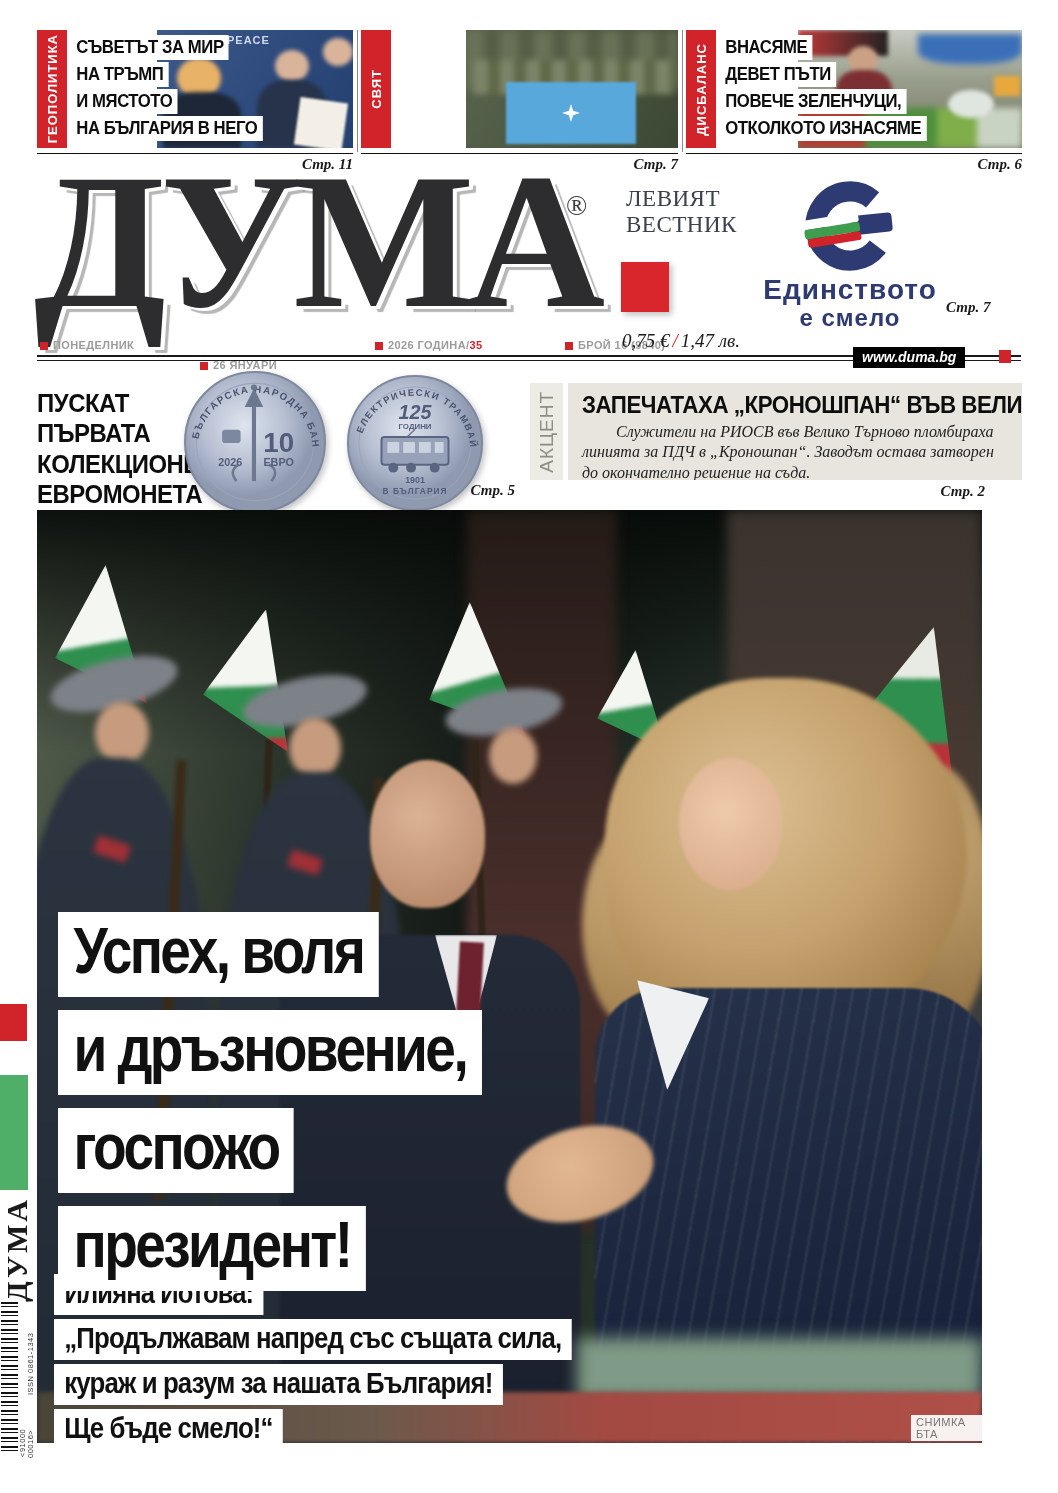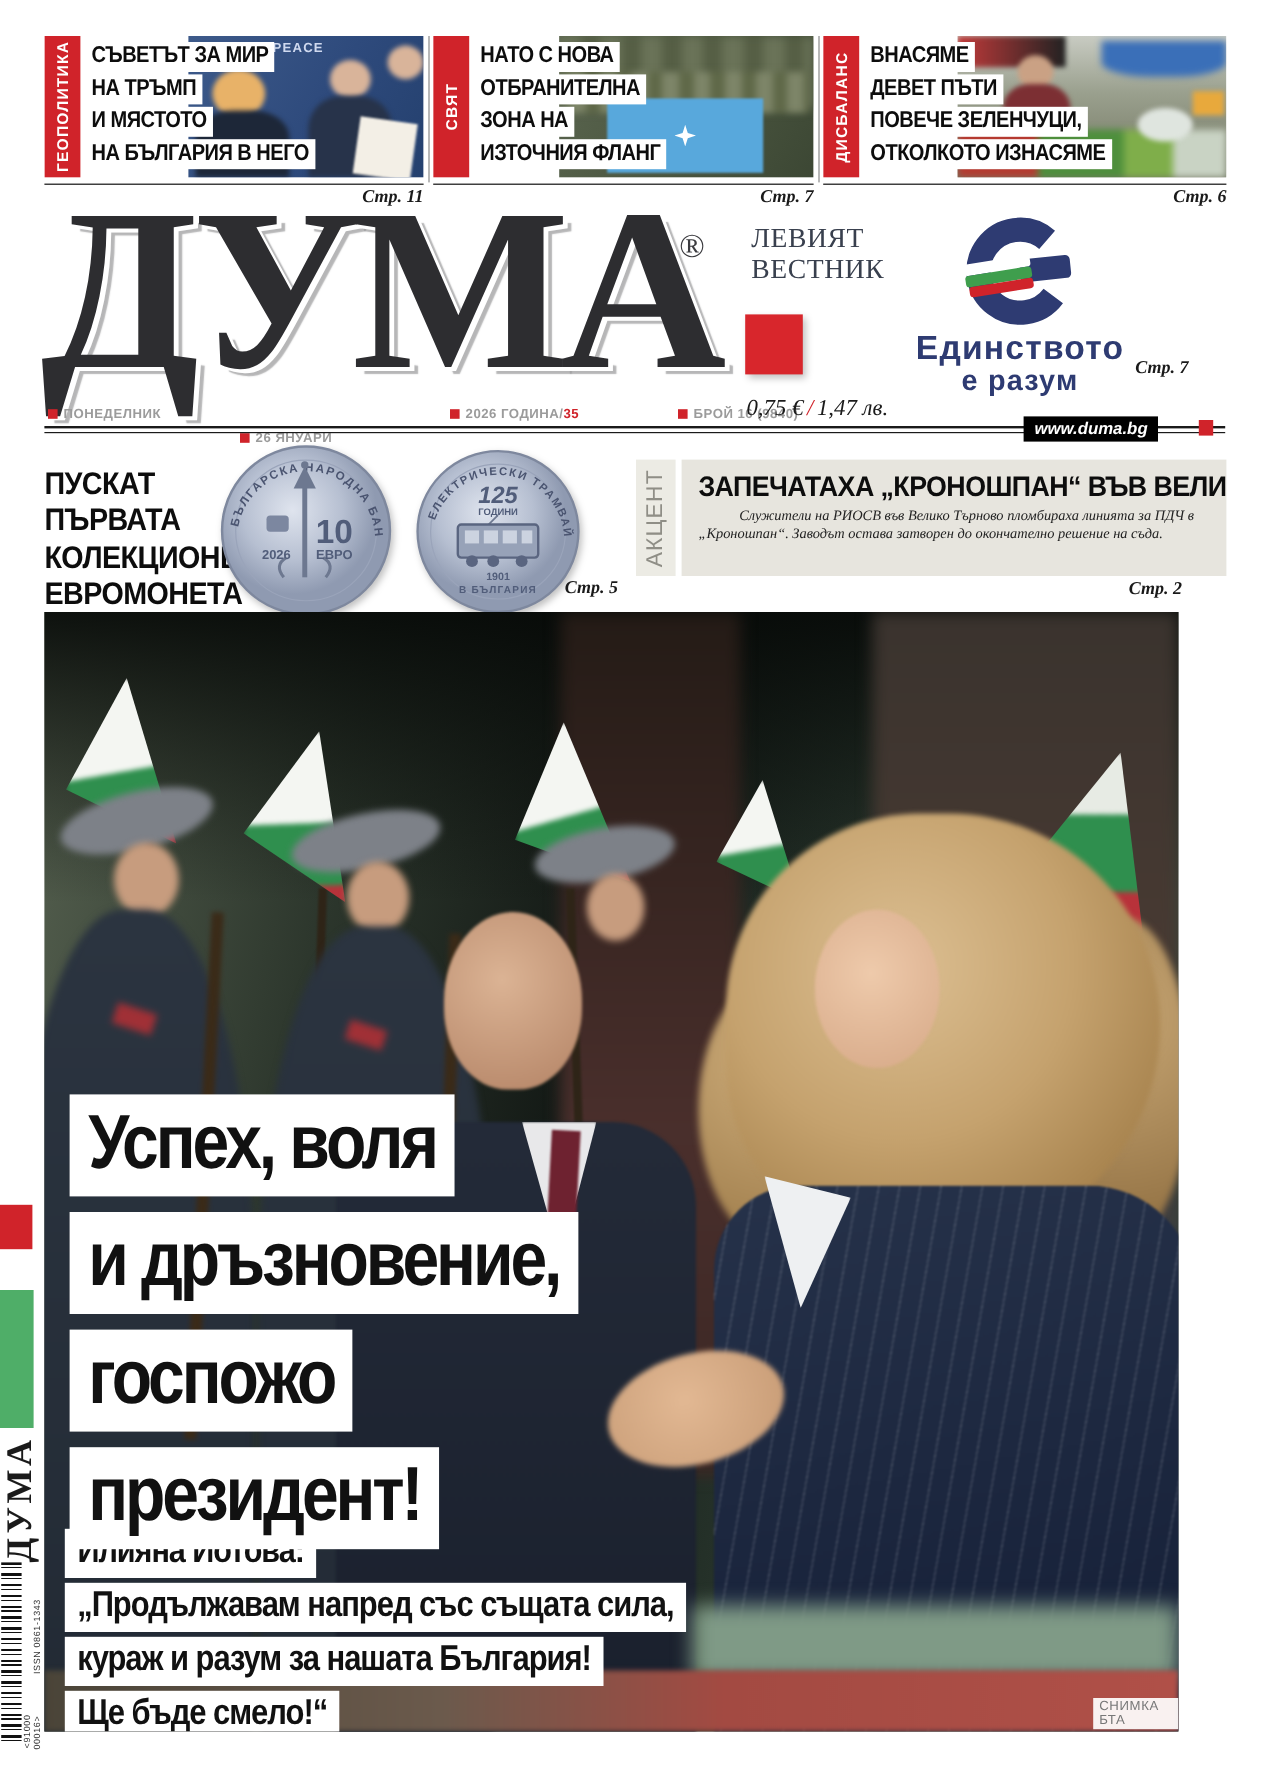--- a/index.html
+++ b/index.html
@@ -38,21 +38,21 @@
   .www-sq{left:999px;top:350px;width:12px;height:13px;background:#d0232a;z-index:5;}
   
   .euro-head{left:37px;top:388px;font-weight:bold;font-size:26px;line-height:1.17;color:#0d0d0d;letter-spacing:-0.5px;transform:scaleX(0.92);transform-origin:left top;}
   .coin{filter:drop-shadow(2px 3px 3px rgba(0,0,0,0.25));}
   .str5{left:455px;top:482px;width:60px;text-align:right;}
   
   .ak-label{left:530px;top:383px;width:33px;height:97px;background:#ecebe4;display:flex;align-items:center;justify-content:center;}
   .ak-label span{writing-mode:vertical-rl;transform:rotate(180deg);color:#8f8e86;font-size:19px;letter-spacing:1px;}
   .ak-box{left:568px;top:383px;width:454px;height:97px;background:#e7e5de;overflow:hidden;}
   .ak-head{font-weight:bold;font-size:23.5px;color:#0d0d0d;letter-spacing:-0.5px;margin:9px 14px 3px;transform:scaleX(0.95);transform-origin:left top;white-space:nowrap;}
-  .ak-body{font-family:"Liberation Serif",serif;font-style:italic;font-size:12px;line-height:1.28;color:#222;margin:0 14px;text-indent:34px;}
+  .ak-body{font-family:"Liberation Serif",serif;font-style:italic;font-size:16px;line-height:1.28;color:#222;margin:0 14px;text-indent:34px;}
   .str2{left:925px;top:483px;width:60px;text-align:right;}
   
   .photo{left:37px;top:510px;width:945px;height:933px;overflow:hidden;background:
     linear-gradient(180deg,rgba(6,9,7,0.9) 0%,rgba(6,9,7,0) 26%),
     linear-gradient(100deg,#55604f 0%,#2c362c 25%,#141a16 45%,#243028 62%,#3c4a3e 82%,#2f3a31 100%);}
   .ph{position:absolute;}
   .wall{left:690px;top:0;width:255px;height:933px;background:linear-gradient(180deg,#3a332e 0%,#4a3b33 35%,#35404a 70%,#55605f 100%);filter:blur(6px);}
   .door{left:430px;top:0;width:150px;height:720px;background:linear-gradient(180deg,#241b16,#4a2f2c 60%,#3a2724);filter:blur(6px);}
   .pole{width:7px;background:#2e2417;filter:blur(1px);}
   .flag{width:92px;height:150px;clip-path:polygon(55% 0,100% 92%,0 62%);background:linear-gradient(170deg,#f4f6f2 0 52%,#2f8f4e 52% 84%,#b8323a 84% 100%);filter:blur(2px);}
@@ -128,26 +128,20 @@
   <div class="tbox">
     <div class="tphoto" style="left:105px;width:212px;background:linear-gradient(120deg,#5b6650,#49543e 60%,#3c4734);">
       <div class="a" style="left:0;top:0;width:212px;height:60px;background:repeating-linear-gradient(90deg,#6a7358 0 18px,#555e44 18px 34px);filter:blur(4px);"></div>
       <div class="a" style="left:8px;top:30px;width:200px;height:34px;background:repeating-linear-gradient(90deg,#7d8568 0 14px,#5f6848 14px 26px);filter:blur(3px);"></div>
       <div class="a" style="left:40px;top:52px;width:130px;height:62px;background:#58a8dc;filter:blur(1px);"></div>
       <div class="a" style="left:96px;top:74px;width:18px;height:18px;background:#fff;border-radius:50%;clip-path:polygon(50% 0,62% 38%,100% 50%,62% 62%,50% 100%,38% 62%,0 50%,38% 38%);"></div>
     </div>
     <div class="tbar">
         <span>СВЯТ</span>
       </div>
-    <div class="tlines">
-      <div class="tline">НАТО С НОВА</div>
-      <div class="tline">ОТБРАНИТЕЛНА</div>
-      <div class="tline">ЗОНА НА</div>
-      <div class="tline">ИЗТОЧНИЯ ФЛАНГ</div>
-    </div>
   </div>
   <div class="trule"></div>
   <div class="tpage pageref">Стр. 7</div>
 </div>
 
 <div class="a vline" style="left:682px;"></div>
 
 <div class="a teaser" style="left:686px;width:336px;">
   <div class="tbox">
     <div class="tphoto" style="left:112px;width:224px;background:linear-gradient(180deg,#c8cbc2 0%,#9aa08e 40%,#70755f);">
@@ -185,21 +179,21 @@
   <svg width="96" height="96" style="display:block;margin:0 auto;" viewBox="0 0 100 100">
     <circle cx="50" cy="50" r="36" fill="none" stroke="#2e3b72" stroke-width="21" stroke-dasharray="172 55" stroke-dashoffset="-28" transform="rotate(-8 50 50)"></circle>
     <rect x="50" y="40" width="44" height="20" rx="4" fill="#2e3b72" transform="rotate(-6 50 50)"></rect>
     <g transform="rotate(-9 50 50)">
       <rect x="2" y="37" width="58" height="10" rx="3" fill="#ffffff"></rect>
       <rect x="2" y="47" width="58" height="10" rx="3" fill="#3f9e4d"></rect>
       <rect x="4" y="57" width="56" height="9" rx="3" fill="#d0232a"></rect>
     </g>
   </svg>
   <div class="unity-t1">Единството</div>
-  <div class="unity-t2">е разум</div>
+  <div class="unity-t2">е смело</div>
 </div>
 <div class="a pageref str9">Стр. 7</div>
 
 <div class="a dl" style="left:40px;"><span class="sq"></span><span>ПОНЕДЕЛНИК</span></div>
 <div class="a dl" style="left:200px;margin-top:20px;"><span class="sq"></span><span>26 ЯНУАРИ</span></div>
 <div class="a dl" style="left:375px;"><span class="sq"></span><span>2026 ГОДИНА/</span><span class="hl">35</span></div>
 <div class="a dl" style="left:565px;"><span class="sq"></span><span>БРОЙ 16 (9840)</span></div>
 <div class="a price"><span>0,75 €</span><span class="sep">/</span><span>1,47 лв.</span></div>
 
 <div class="a rule1"></div>

